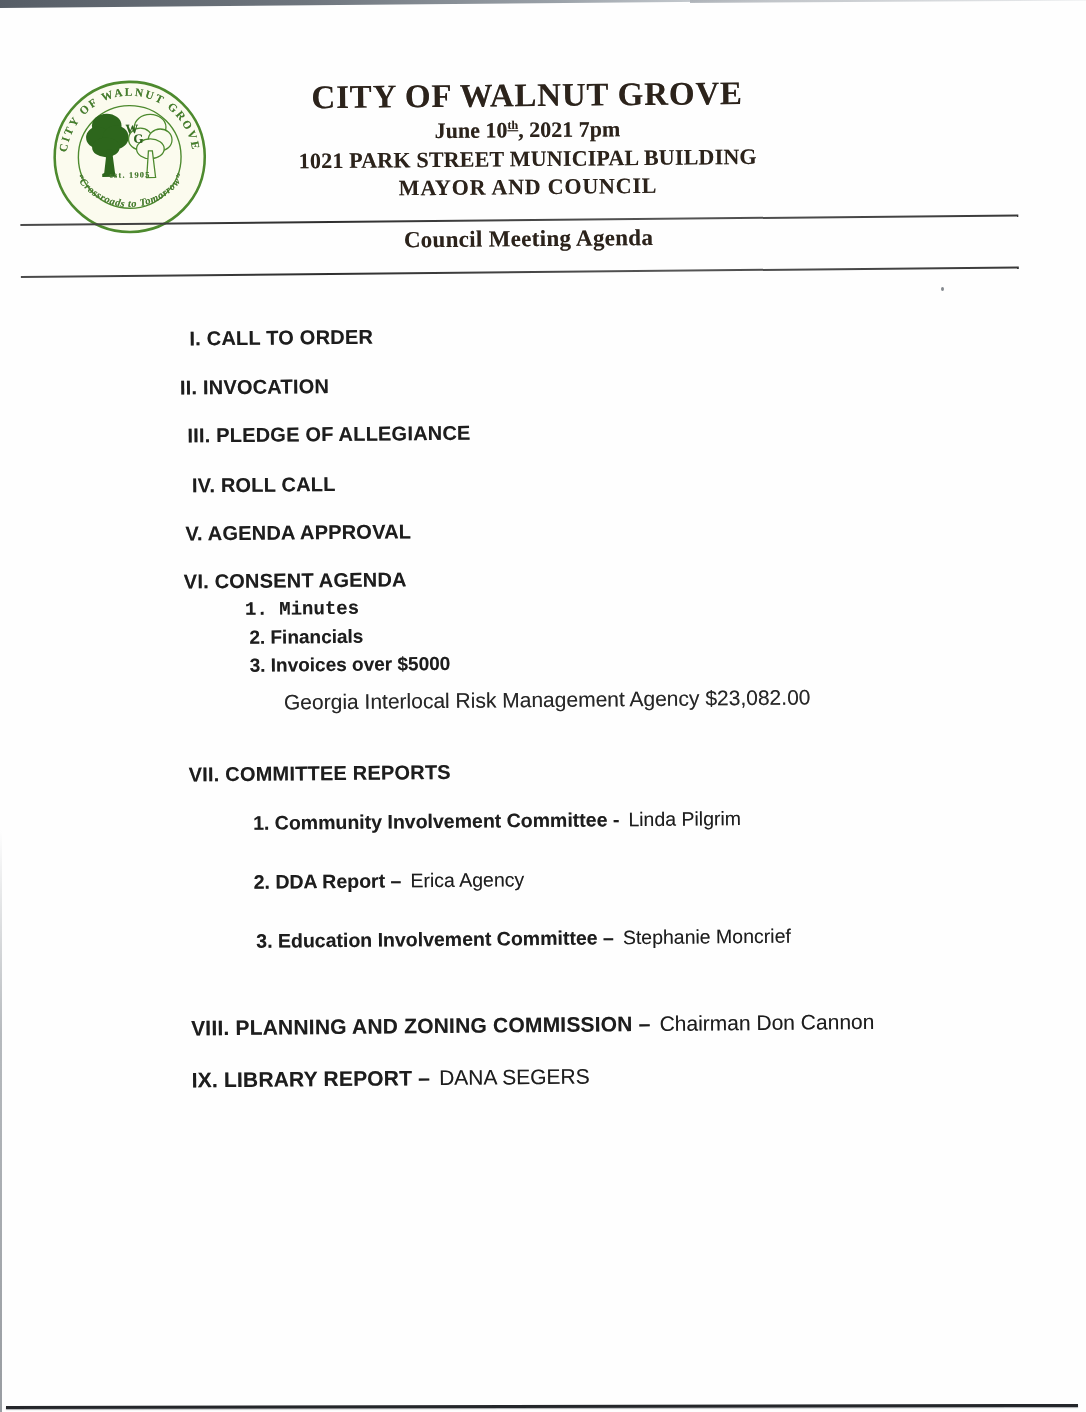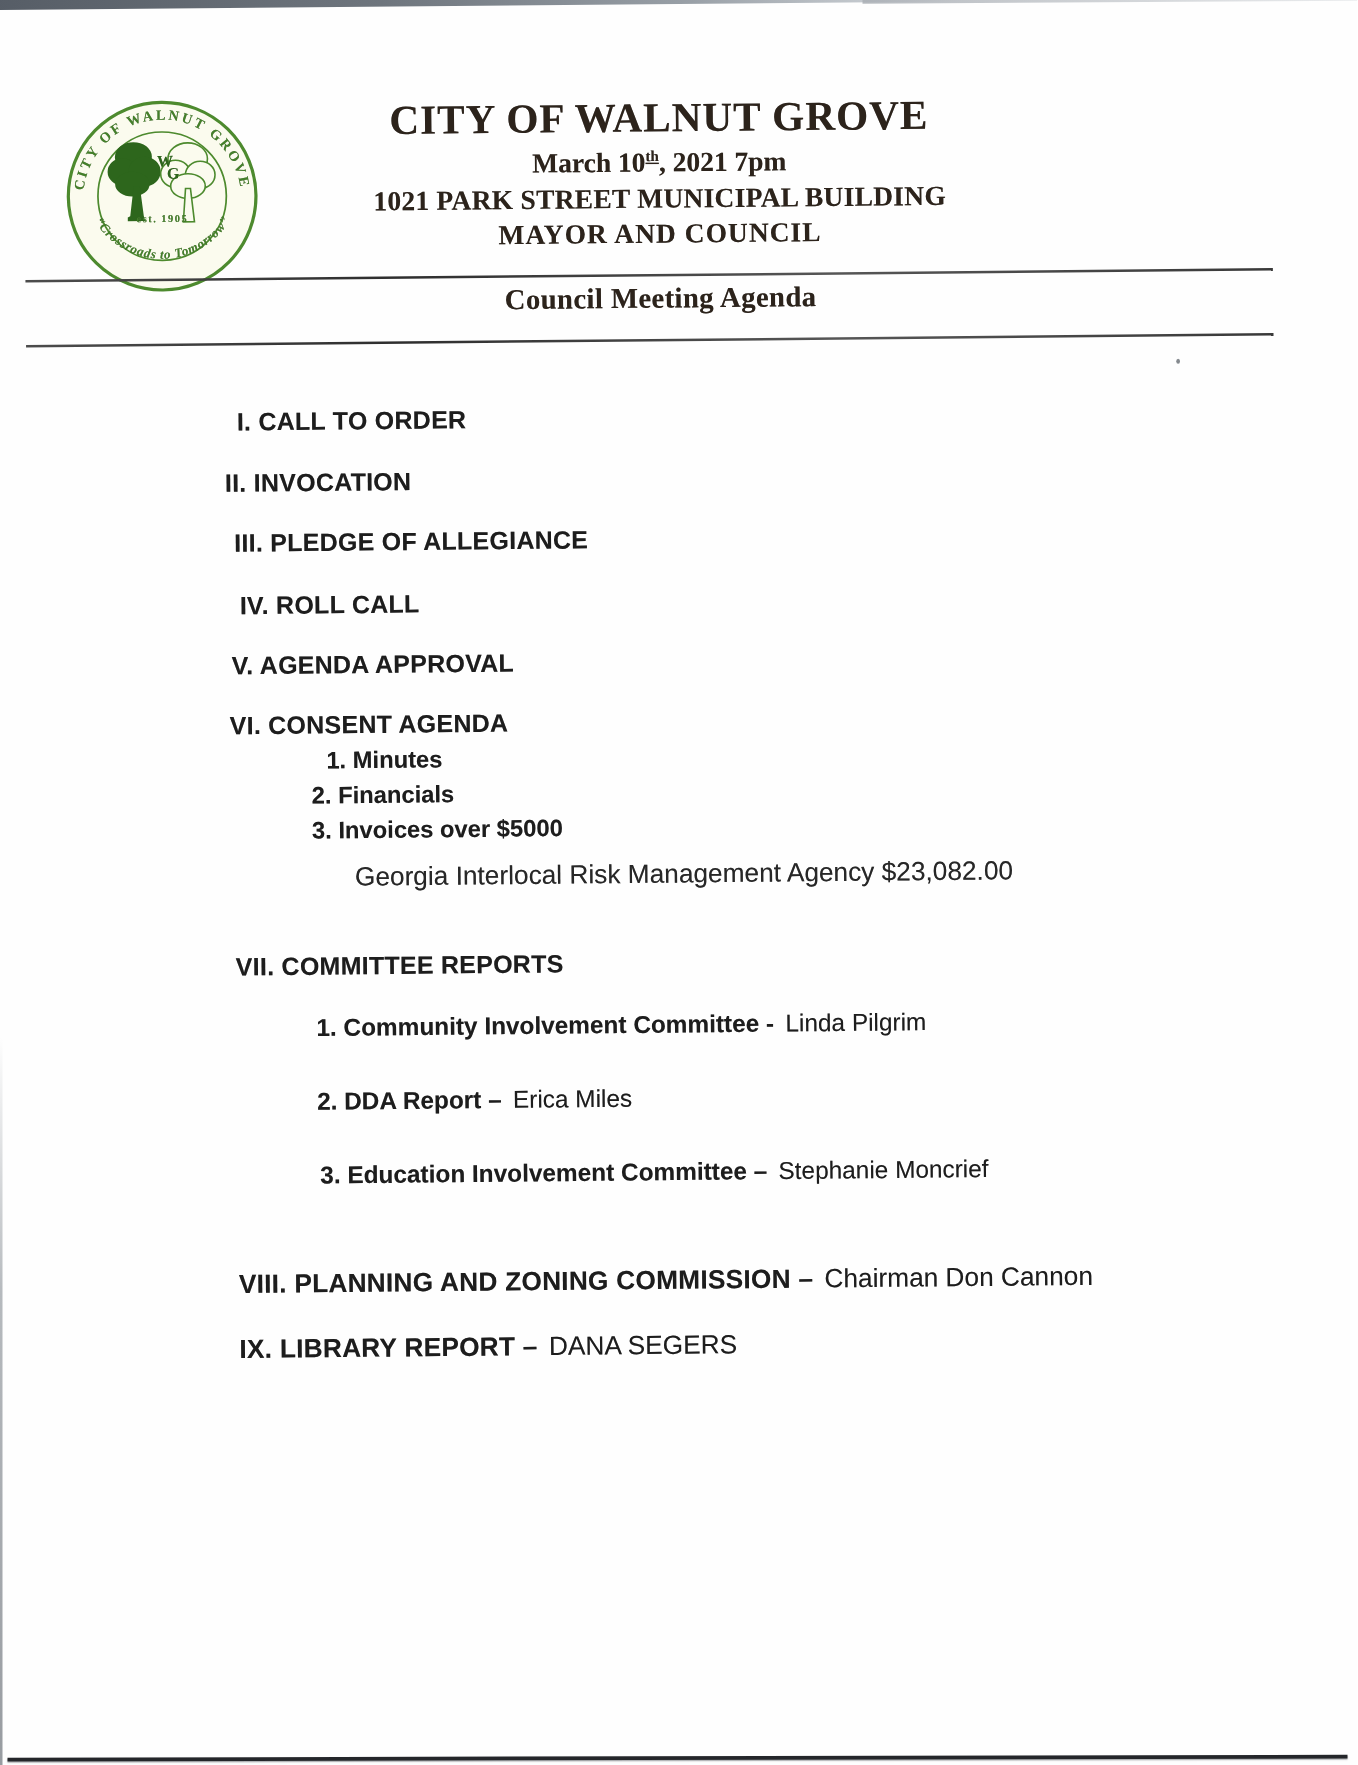--- a/index.html
+++ b/index.html
@@ -131,47 +131,47 @@
         <path d="M 99,74 L 97,101 L 106,101 L 103,74 Z"></path>
       </g>
 
       <text x="76" y="56" font-family="Liberation Serif, serif" font-size="13" font-weight="bold" fill="#2d661c">W</text>
       <text x="84" y="66" font-family="Liberation Serif, serif" font-size="13" font-weight="bold" fill="#2d661c">G</text>
 
       <text x="80" y="101" text-anchor="middle" font-family="Liberation Serif, serif" font-size="8.5" font-weight="bold" letter-spacing="1.2" fill="#44802a">est. 1905</text>
     </svg>
 
     <div class="hdr hdr-title">CITY OF WALNUT GROVE</div>
-    <div class="hdr hdr-date"><span>March 10</span><sup>th</sup><span>, 2021 7pm</span></div>
+    <div class="hdr hdr-date"><span>June 10</span><sup>th</sup><span>, 2021 7pm</span></div>
     <div class="hdr hdr-addr">1021 PARK STREET MUNICIPAL BUILDING</div>
     <div class="hdr hdr-mayor">MAYOR AND COUNCIL</div>
 
     <div class="rule rule-1"></div>
     <div class="hdr hdr-agenda">Council Meeting Agenda</div>
     <div class="rule rule-2"></div>
 
     <div class="abs item" style="left:193px; top:324px;">I. CALL TO ORDER</div>
     <div class="abs item" style="left:183px; top:373px;">II. INVOCATION</div>
     <div class="abs item" style="left:190px; top:421px;">III. PLEDGE OF ALLEGIANCE</div>
     <div class="abs item" style="left:194px; top:471px;">IV. ROLL CALL</div>
     <div class="abs item" style="left:187px; top:519px;">V. AGENDA APPROVAL</div>
 
     <div class="abs item" style="left:185px; top:567px;">VI. CONSENT AGENDA</div>
-    <div class="abs subitem" style="left:262px; top:596px;">1. Minutes</div>
+    <div class="abs subitem" style="left:246px; top:596px;font-family:Liberation Mono, monospace;">1. Minutes</div>
     <div class="abs subitem" style="left:250px; top:624px;">2. Financials</div>
     <div class="abs subitem" style="left:250px; top:652px;">3. Invoices over $5000</div>
     <div class="abs note" style="left:284px; top:688px;">Georgia Interlocal Risk Management Agency $23,082.00</div>
 
     <div class="abs item" style="left:188px; top:760px;">VII. COMMITTEE REPORTS</div>
 
     <div class="abs mix19" style="left:252px; top:809px;">
       <span>1. Community Involvement Committee -</span><span class="presenter">Linda Pilgrim</span>
     </div>
     <div class="abs mix19" style="left:252px; top:868px;">
-      <span>2. DDA Report –</span><span class="presenter">Erica Miles</span>
+      <span>2. DDA Report –</span><span class="presenter">Erica Agency</span>
     </div>
     <div class="abs mix19" style="left:254px; top:927px;">
       <span>3. Education Involvement Committee –</span><span class="presenter">Stephanie Moncrief</span>
     </div>
 
     <div class="abs mix21" style="left:188px; top:1013px;">
       <span>VIII. PLANNING AND ZONING COMMISSION –</span><span class="presenter">Chairman Don Cannon</span>
     </div>
     <div class="abs mix21" style="left:188px; top:1065px;">
       <span>IX. LIBRARY REPORT –</span><span class="presenter">DANA SEGERS</span>

